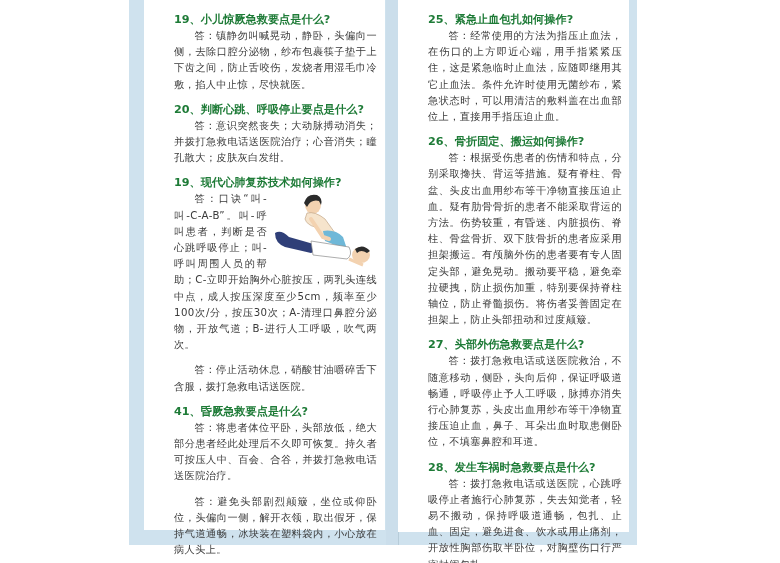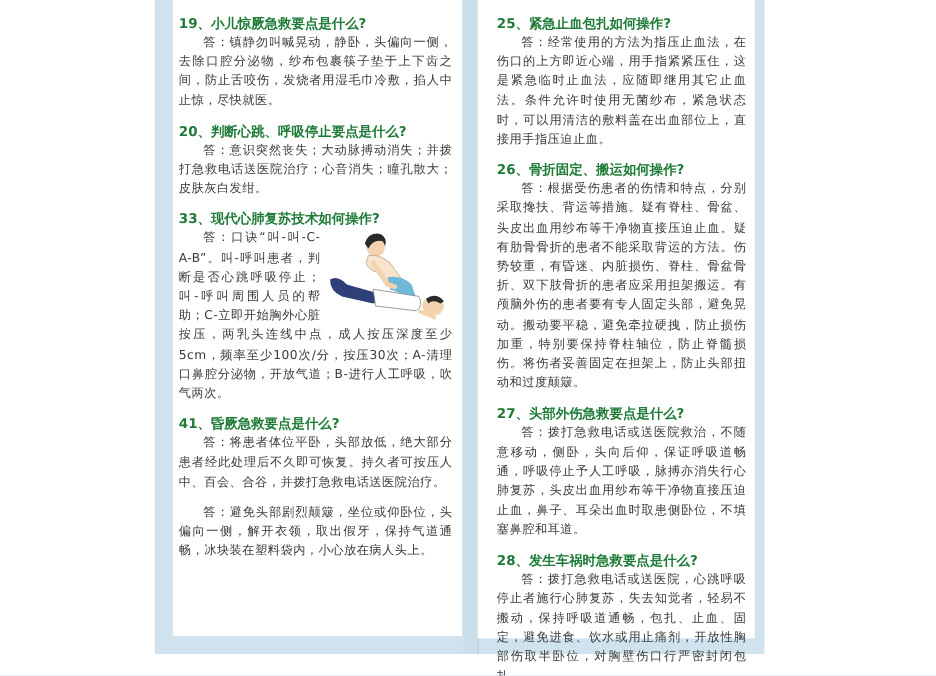--- a/index.html
+++ b/index.html
@@ -9,23 +9,23 @@
     }
     .sheet {
       position: absolute; left: 129px; top: 0; width: 508px; height: 545px;
       background: #cfe2ee;
     }
     .panel {
       position: absolute; top: 0; background: #ffffff; color: #3a3a3a;
       font-size: 10.2px; line-height: 16.2px; box-sizing: border-box;
     }
     .panel.left { left: 15px; width: 241px; height: 530px; padding: 12px 8px 0 5px; }
-    .panel.right { left: 269px; width: 231px; height: 532px; padding: 12px 7px 0 16px; }
+    .panel.right { left: 269px; width: 231px; height: 532px; padding: 12px 7px 0 5px; }
     .fold { position: absolute; left: 257px; top: 0; width: 12px; height: 545px; background: #cbdeeb; border-right: 1px solid #b7ccd9; }
-    .qa { margin-bottom: 9px; }
+    .qa { margin-bottom: 9px; margin-left: 25px; }
     .q { color: #1e7b37; font-weight: bold; font-size: 11.2px; line-height: 15px; margin-bottom: 1px; white-space: nowrap; }
     .a { text-indent: 2em; text-align: justify; letter-spacing: 0.4px; }
     .cpr-wrap { position: relative; }
     .cpr-fig { float: right; width: 112px; height: 78px; margin: 2px -6px 0 4px; }
     .info {
       margin: 12px 8px 0 16px;
     }
     .info-title { text-align: center; font-size: 9px; color: #444; letter-spacing: 2px; margin-bottom: 2px; }
   </style>
 </head>
@@ -35,38 +35,39 @@
   <div class="panel left">
     <div class="qa">
       <div class="q">19、小儿惊厥急救要点是什么?</div>
       <div class="a">答：镇静勿叫喊晃动，静卧，头偏向一侧，去除口腔分泌物，纱布包裹筷子垫于上下齿之间，防止舌咬伤，发烧者用湿毛巾冷敷，掐人中止惊，尽快就医。</div>
     </div>
     <div class="qa">
       <div class="q">20、判断心跳、呼吸停止要点是什么?</div>
       <div class="a">答：意识突然丧失；大动脉搏动消失；并拨打急救电话送医院治疗；心音消失；瞳孔散大；皮肤灰白发绀。</div>
     </div>
     <div class="qa cpr-wrap">
-      <div class="q">33、现代心肺复苏技术如何操作?</div>
+      <div class="q">19、现代心肺复苏技术如何操作?</div>
       <svg class="cpr-fig" viewBox="0 0 112 78">
 
         <ellipse cx="42" cy="12" rx="8" ry="9" fill="#f3d2b0"></ellipse>
         <path d="M33 10 Q36 0 46 2 Q52 5 50 12 L48 8 Q40 6 36 14 Z" fill="#2b2b2b"></path>
         <path d="M36 20 Q44 18 54 26 L64 40 Q60 46 54 44 L44 34 Q36 32 34 26 Z" fill="#f6e4cc" stroke="#b89a7a" stroke-width="0.6"></path>
         <path d="M52 38 Q64 36 72 44 L76 56 Q70 58 64 52 L54 48 Z" fill="#6fb8d8"></path>
         <path d="M40 26 L52 44 L58 46" fill="none" stroke="#f3d2b0" stroke-width="4" stroke-linecap="round"></path>
 
         <path d="M4 40 Q10 36 18 44 L46 52 Q48 58 40 60 L14 54 Q4 50 4 40 Z" fill="#2f3f78"></path>
         <path d="M40 48 L78 54 Q82 62 76 66 L42 62 Z" fill="#ffffff" stroke="#8a8a8a" stroke-width="0.7"></path>
         <ellipse cx="90" cy="62" rx="9" ry="8" fill="#f3d2b0"></ellipse>
         <path d="M84 56 Q92 50 99 58 L96 60 Q90 56 86 60 Z" fill="#2b2b2b"></path>
         <path d="M78 66 L92 72" stroke="#f3d2b0" stroke-width="3"></path>
       </svg>
       <div class="a">答：口诀“叫-叫-C-A-B”。叫-呼叫患者，判断是否心跳呼吸停止；叫-呼叫周围人员的帮助；C-立即开始胸外心脏按压，两乳头连线中点，成人按压深度至少5cm，频率至少100次/分，按压30次；A-清理口鼻腔分泌物，开放气道；B-进行人工呼吸，吹气两次。</div>
     </div>
     <div class="qa">
+      <div class="a">答：停止活动休息，硝酸甘油嚼碎舌下含服，拨打急救电话送医院。</div>
     </div>
     <div class="qa">
       <div class="q">41、昏厥急救要点是什么?</div>
       <div class="a">答：将患者体位平卧，头部放低，绝大部分患者经此处理后不久即可恢复。持久者可按压人中、百会、合谷，并拨打急救电话送医院治疗。</div>
     </div>
     <div class="qa">
       <div class="a">答：避免头部剧烈颠簸，坐位或仰卧位，头偏向一侧，解开衣领，取出假牙，保持气道通畅，冰块装在塑料袋内，小心放在病人头上。</div>
     </div>
   </div>
 

